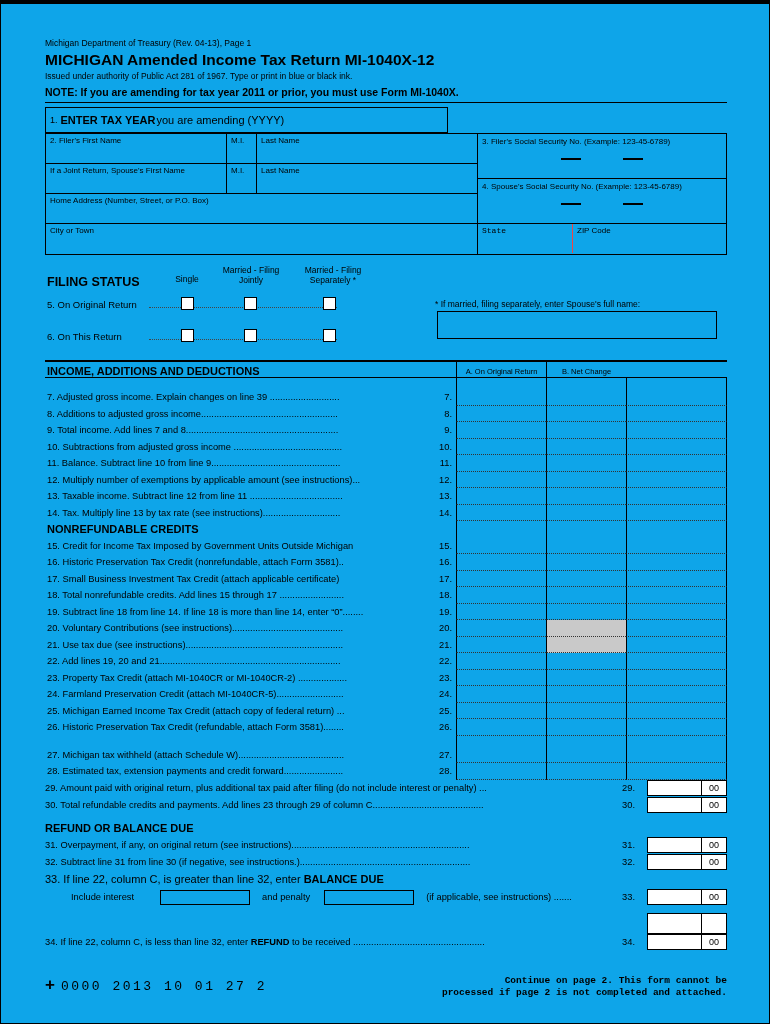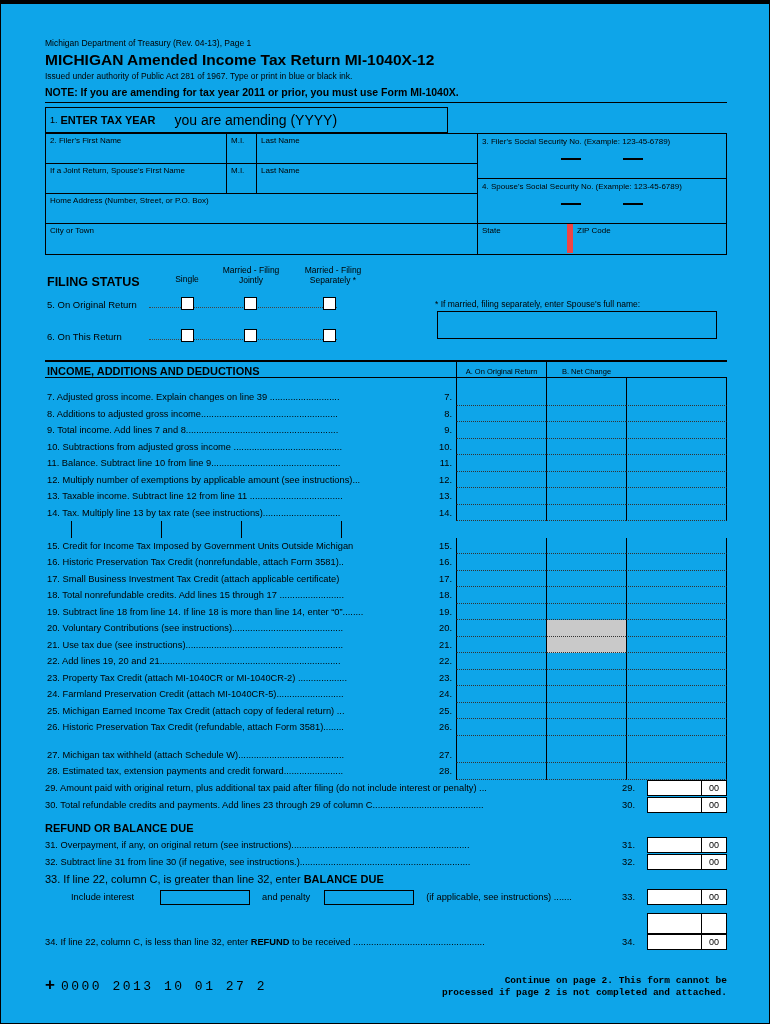--- a/index.html
+++ b/index.html
@@ -12,38 +12,38 @@
   .agency { font-size: 8.5px; }
   .title  { font-size: 15.5px; font-weight: bold; margin-top: 3px; }
   .issued { font-size: 8.5px; margin-top: 2px; }
   .note   { font-size: 10.5px; font-weight: bold; margin-top: 5px; }
   .rule   { border-top: 1.5px solid #000; margin-top: 4px; }
 
   .ty-box { margin-top: 4px; width: 403px; height: 26px; border: 1.5px solid #000;
             display: flex; align-items: center; padding-left: 4px; }
   .ty-num  { font-size: 9px; margin-right: 3px; }
   .ty-bold { font-size: 11px; font-weight: bold; }
-  .ty-rest { font-size: 14px; margin-left: 19px; text-align: right; }
+  .ty-rest { font-size: 11px; margin-left: 1px; text-align: right; }
 
   .grid { display: flex; border: 1.5px solid #000; width: 682px; }
   .gleft { width: 431px; }
   .grow { display: flex; height: 30px; border-bottom: 1px solid #000; }
   .grow.last { border-bottom: none; }
   .gcell { font-size: 8px; padding: 2px 2px 0 4px; overflow: hidden; white-space: nowrap; }
   .gc-first { width: 181px; border-right: 1px solid #000; }
   .gc-mi    { width: 30px;  border-right: 1px solid #000; }
   .gc-last  { width: 220px; }
   .gc-full  { width: 431px; }
   .gright { width: 251px; border-left: 1px solid #000; }
   .ssnbox { height: 45px; border-bottom: 1px solid #000; }
   .ssnlabel { font-size: 8px; padding: 3px 2px 0 4px; white-space: nowrap; overflow: hidden; }
   .ssndashes { display: flex; justify-content: center; gap: 42px; margin-top: 12px; }
   .dash { width: 20px; border-top: 2px solid #000; }
   .statezip { display: flex; height: 29px; }
-  .gc-state { width: 95px; border-right: 6px solid #ef4444; }
+  .gc-state { width: 95px; border-right: 1px solid #ef4444; font-family: Liberation Mono, monospace; }
   .gc-zip { flex: 1; }
 
   .fs { position: relative; height: 92px; margin-top: 8px; }
   .fs-title { position: absolute; left: 2px; top: 12px; font-size: 12.5px; font-weight: bold; }
   .fs-h { position: absolute; text-align: center; font-size: 8.5px; line-height: 1.2; }
   .fs-h1 { left: 110px; top: 11px; width: 64px; }
   .fs-h2 { left: 172px; top: 2px; width: 68px; }
   .fs-h3 { left: 242px; top: 2px; width: 92px; }
   .fs-label { position: absolute; left: 2px; font-size: 9.5px; }
   .fs-dots { position: absolute; left: 104px; width: 188px; height: 11px; border-bottom: 1px dotted #444; }
@@ -238,20 +238,21 @@
             <div class="cell c dot"></div>
           </div>
           <div class="trow">
             <div class="ttext">14.  Tax. Multiply line 13 by tax rate (see instructions)..............................</div>
             <div class="tnum">14.</div>
             <div class="cell a dot"></div>
             <div class="cell b dot"></div>
             <div class="cell c dot"></div>
           </div>
           <div class="trow hd">
+            <div class="ttext hdt">NONREFUNDABLE CREDITS</div>
             <div class="tnum"></div>
             <div class="cell a"></div>
             <div class="cell b"></div>
             <div class="cell c"></div>
           </div>
           <div class="trow">
             <div class="ttext">15.  Credit for Income Tax Imposed by Government Units Outside Michigan</div>
             <div class="tnum">15.</div>
             <div class="cell a dot"></div>
             <div class="cell b dot"></div>

